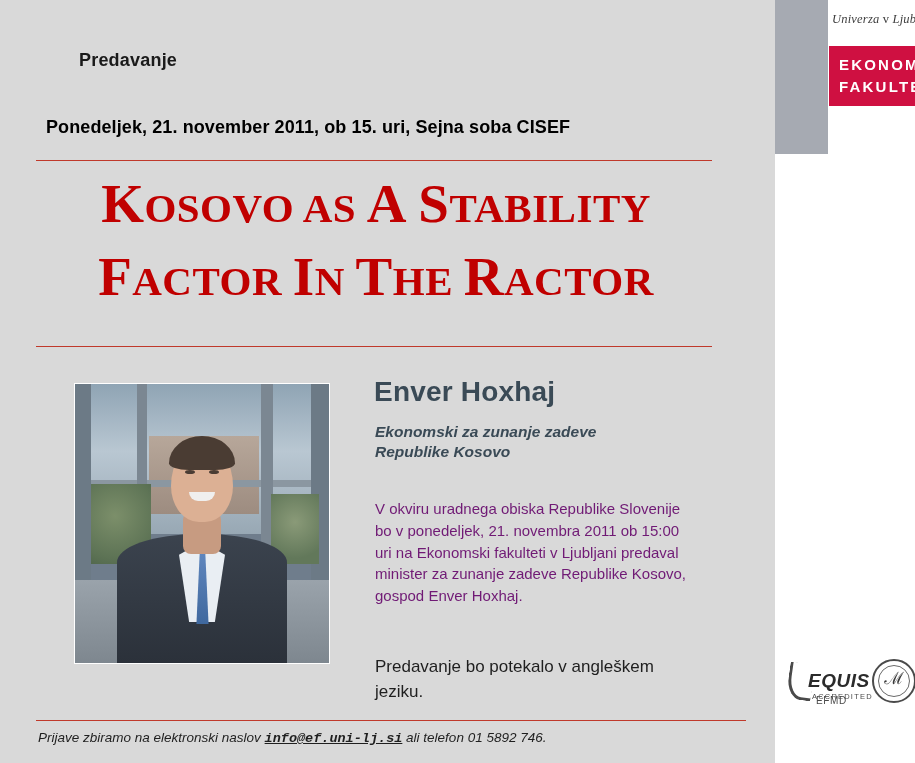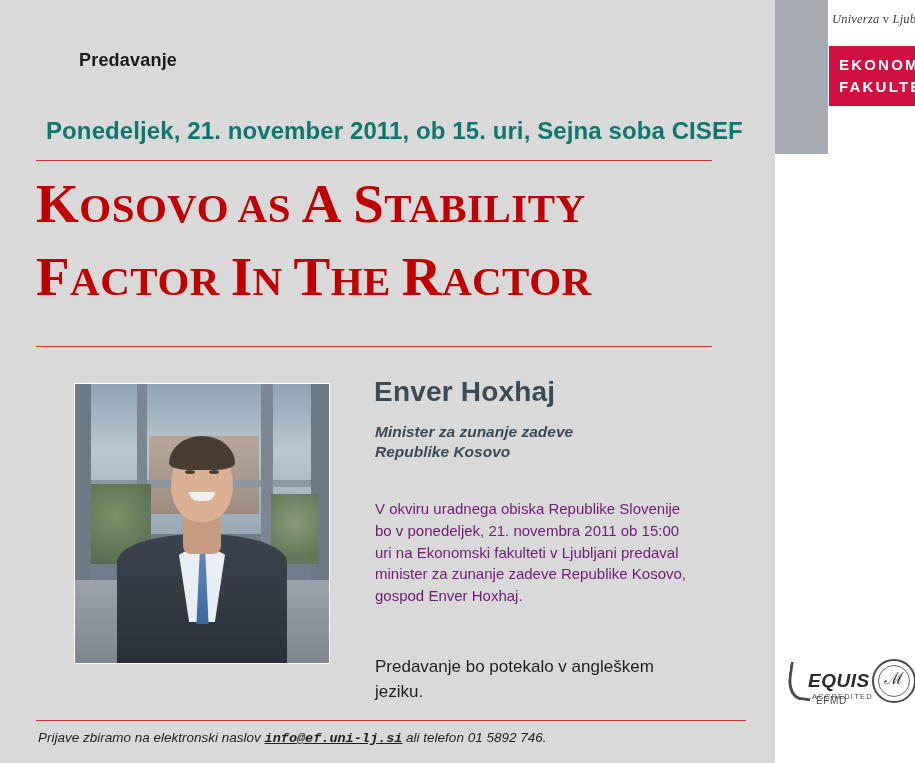--- a/index.html
+++ b/index.html
@@ -197,23 +197,23 @@
     font-size: 18px;
     font-weight: bold;
     color: #1a1a1a;
     letter-spacing: 0.2px;
     margin-left: 33px;
   }
   .subhead {
     position: absolute;
     left: 46px;
     top: 117px;
-    font-size: 24px;
-    font-weight: bold;
-    color: #0f766e;
+    font-size: 18px;
+    font-weight: bold;
+    color: #000000;
     letter-spacing: 0.1px;
   }
 
   .rule {
     position: absolute;
     background: #c0392b;
     height: 1px;
   }
   .rule-top {
     left: 36px;
@@ -230,21 +230,21 @@
     top: 720px;
     width: 710px;
   }
 
   
   .title {
     position: absolute;
     left: 36px;
     top: 176px;
     width: 680px;
-    text-align: left;
+    text-align: center;
     color: #c00000;
     font-family: "Liberation Serif", serif;
     font-weight: bold;
     line-height: 1.0;
   }
   .title-line {
     display: block;
     font-size: 55px;
     letter-spacing: 0.5px;
     white-space: nowrap;
@@ -496,21 +496,21 @@
     <div class="ph-neck"></div>
     <div class="ph-head"></div>
     <div class="ph-hair"></div>
     <div class="ph-eye-l"></div>
     <div class="ph-eye-r"></div>
     <div class="ph-smile"></div>
   </div>
 
   <div class="speaker-name">Enver Hoxhaj</div>
   <div class="speaker-role">
-    <div>Minister za zunanje zadeve</div>
+    <div>Ekonomski za zunanje zadeve</div>
     <div>Republike Kosovo</div>
   </div>
 
   <div class="body-text">V okviru uradnega obiska Republike Slovenije bo v ponedeljek, 21. novembra 2011 ob 15:00 uri na Ekonomski fakulteti v Ljubljani predaval minister za zunanje zadeve Republike Kosovo, gospod Enver Hoxhaj.</div>
   <div class="body-text2">Predavanje bo potekalo v angleškem jeziku.</div>
 
   <div class="rule rule-bottom"></div>
 
   <div class="footer">
     <span>Prijave zbiramo na elektronski naslov </span><a class="email" href="#">info@ef.uni-lj.si</a><span> ali telefon 01 5892  746.</span>

